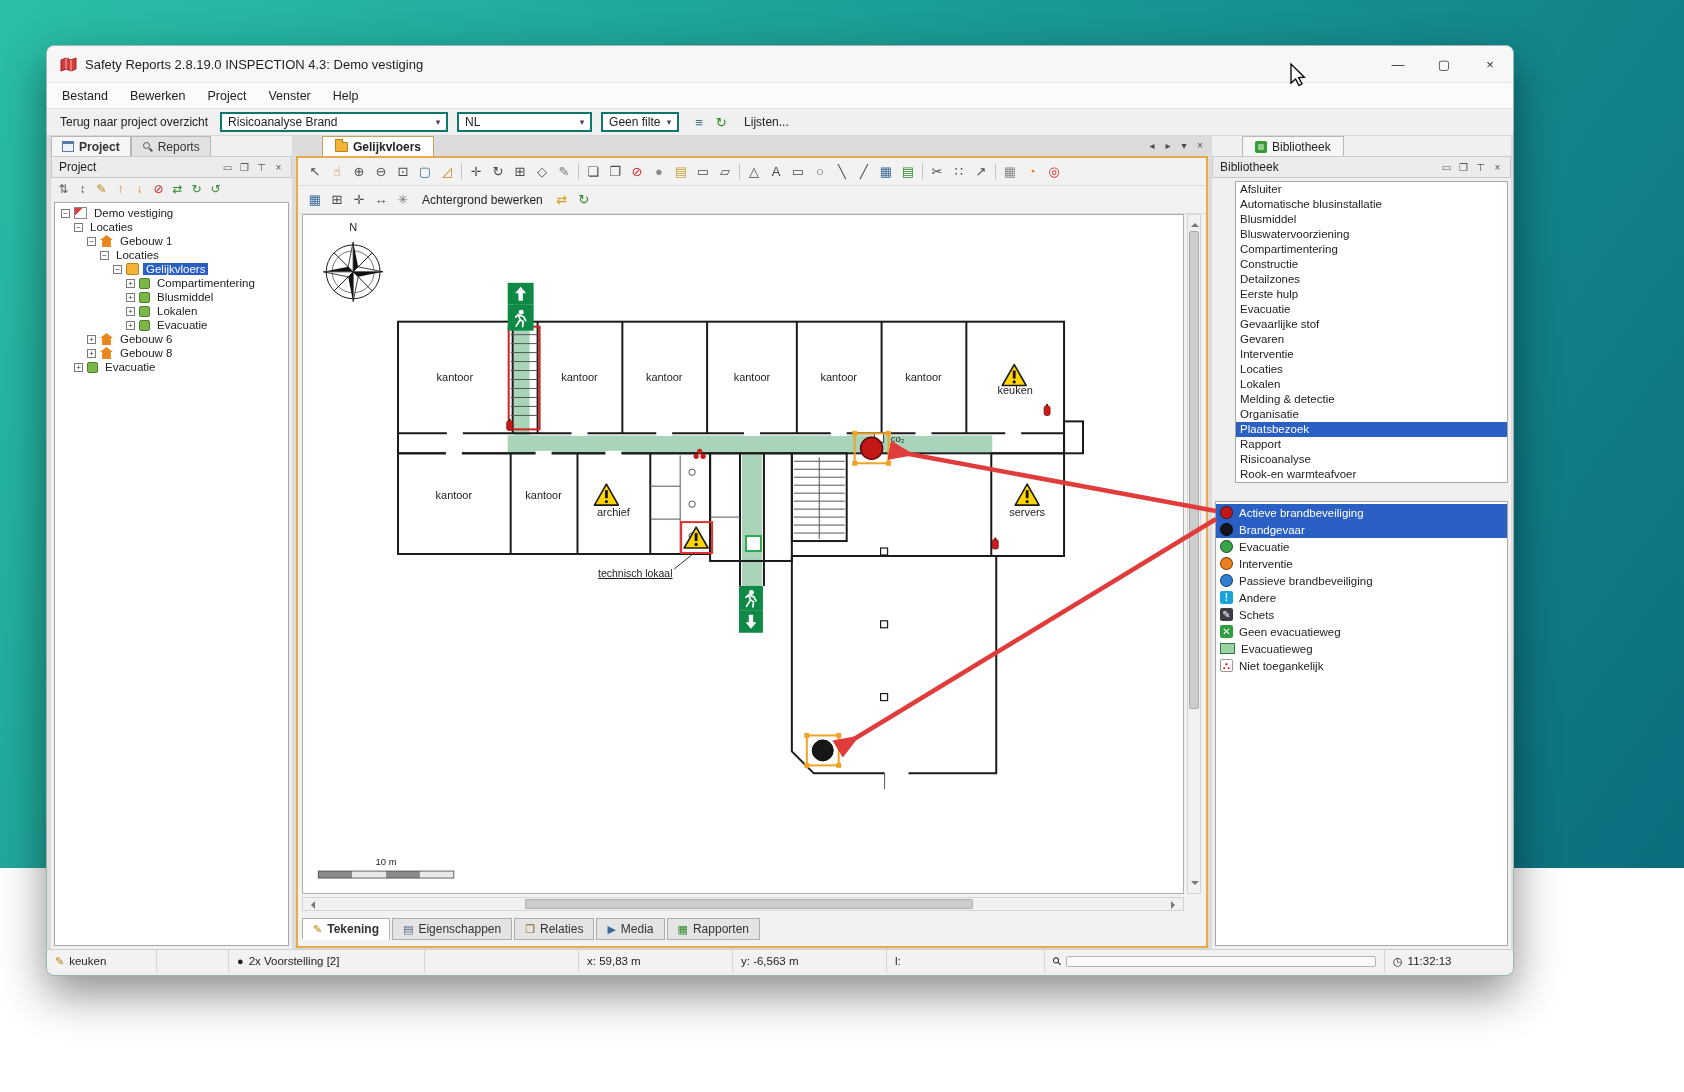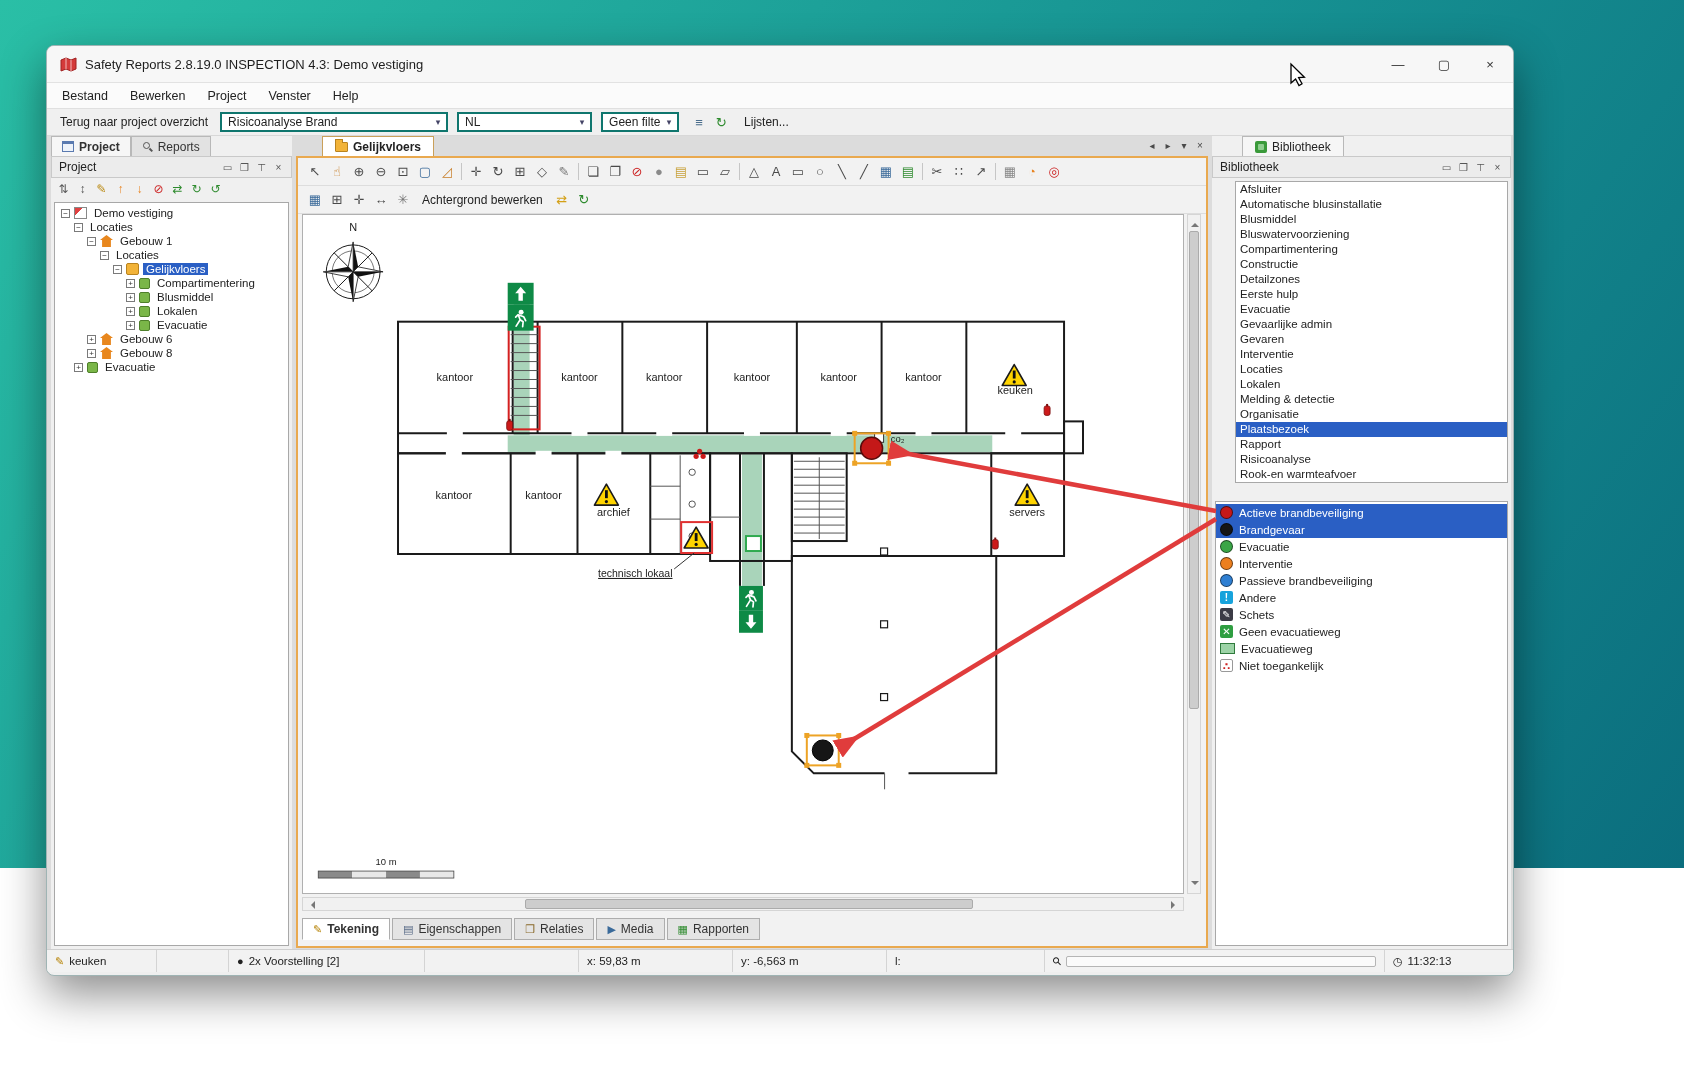--- a/index.html
+++ b/index.html
@@ -567,21 +567,21 @@
         <div class="libbox">
             <div class="lib-item">Afsluiter</div>
             <div class="lib-item">Automatische blusinstallatie</div>
             <div class="lib-item">Blusmiddel</div>
             <div class="lib-item">Bluswatervoorziening</div>
             <div class="lib-item">Compartimentering</div>
             <div class="lib-item">Constructie</div>
             <div class="lib-item">Detailzones</div>
             <div class="lib-item">Eerste hulp</div>
             <div class="lib-item">Evacuatie</div>
-            <div class="lib-item">Gevaarlijke admin</div>
+            <div class="lib-item">Gevaarlijke stof</div>
             <div class="lib-item">Gevaren</div>
             <div class="lib-item">Interventie</div>
             <div class="lib-item">Locaties</div>
             <div class="lib-item">Lokalen</div>
             <div class="lib-item">Melding &amp; detectie</div>
             <div class="lib-item">Organisatie</div>
             <div class="lib-item sel">Plaatsbezoek</div>
             <div class="lib-item">Rapport</div>
             <div class="lib-item">Risicoanalyse</div>
             <div class="lib-item">Rook-en warmteafvoer</div>

